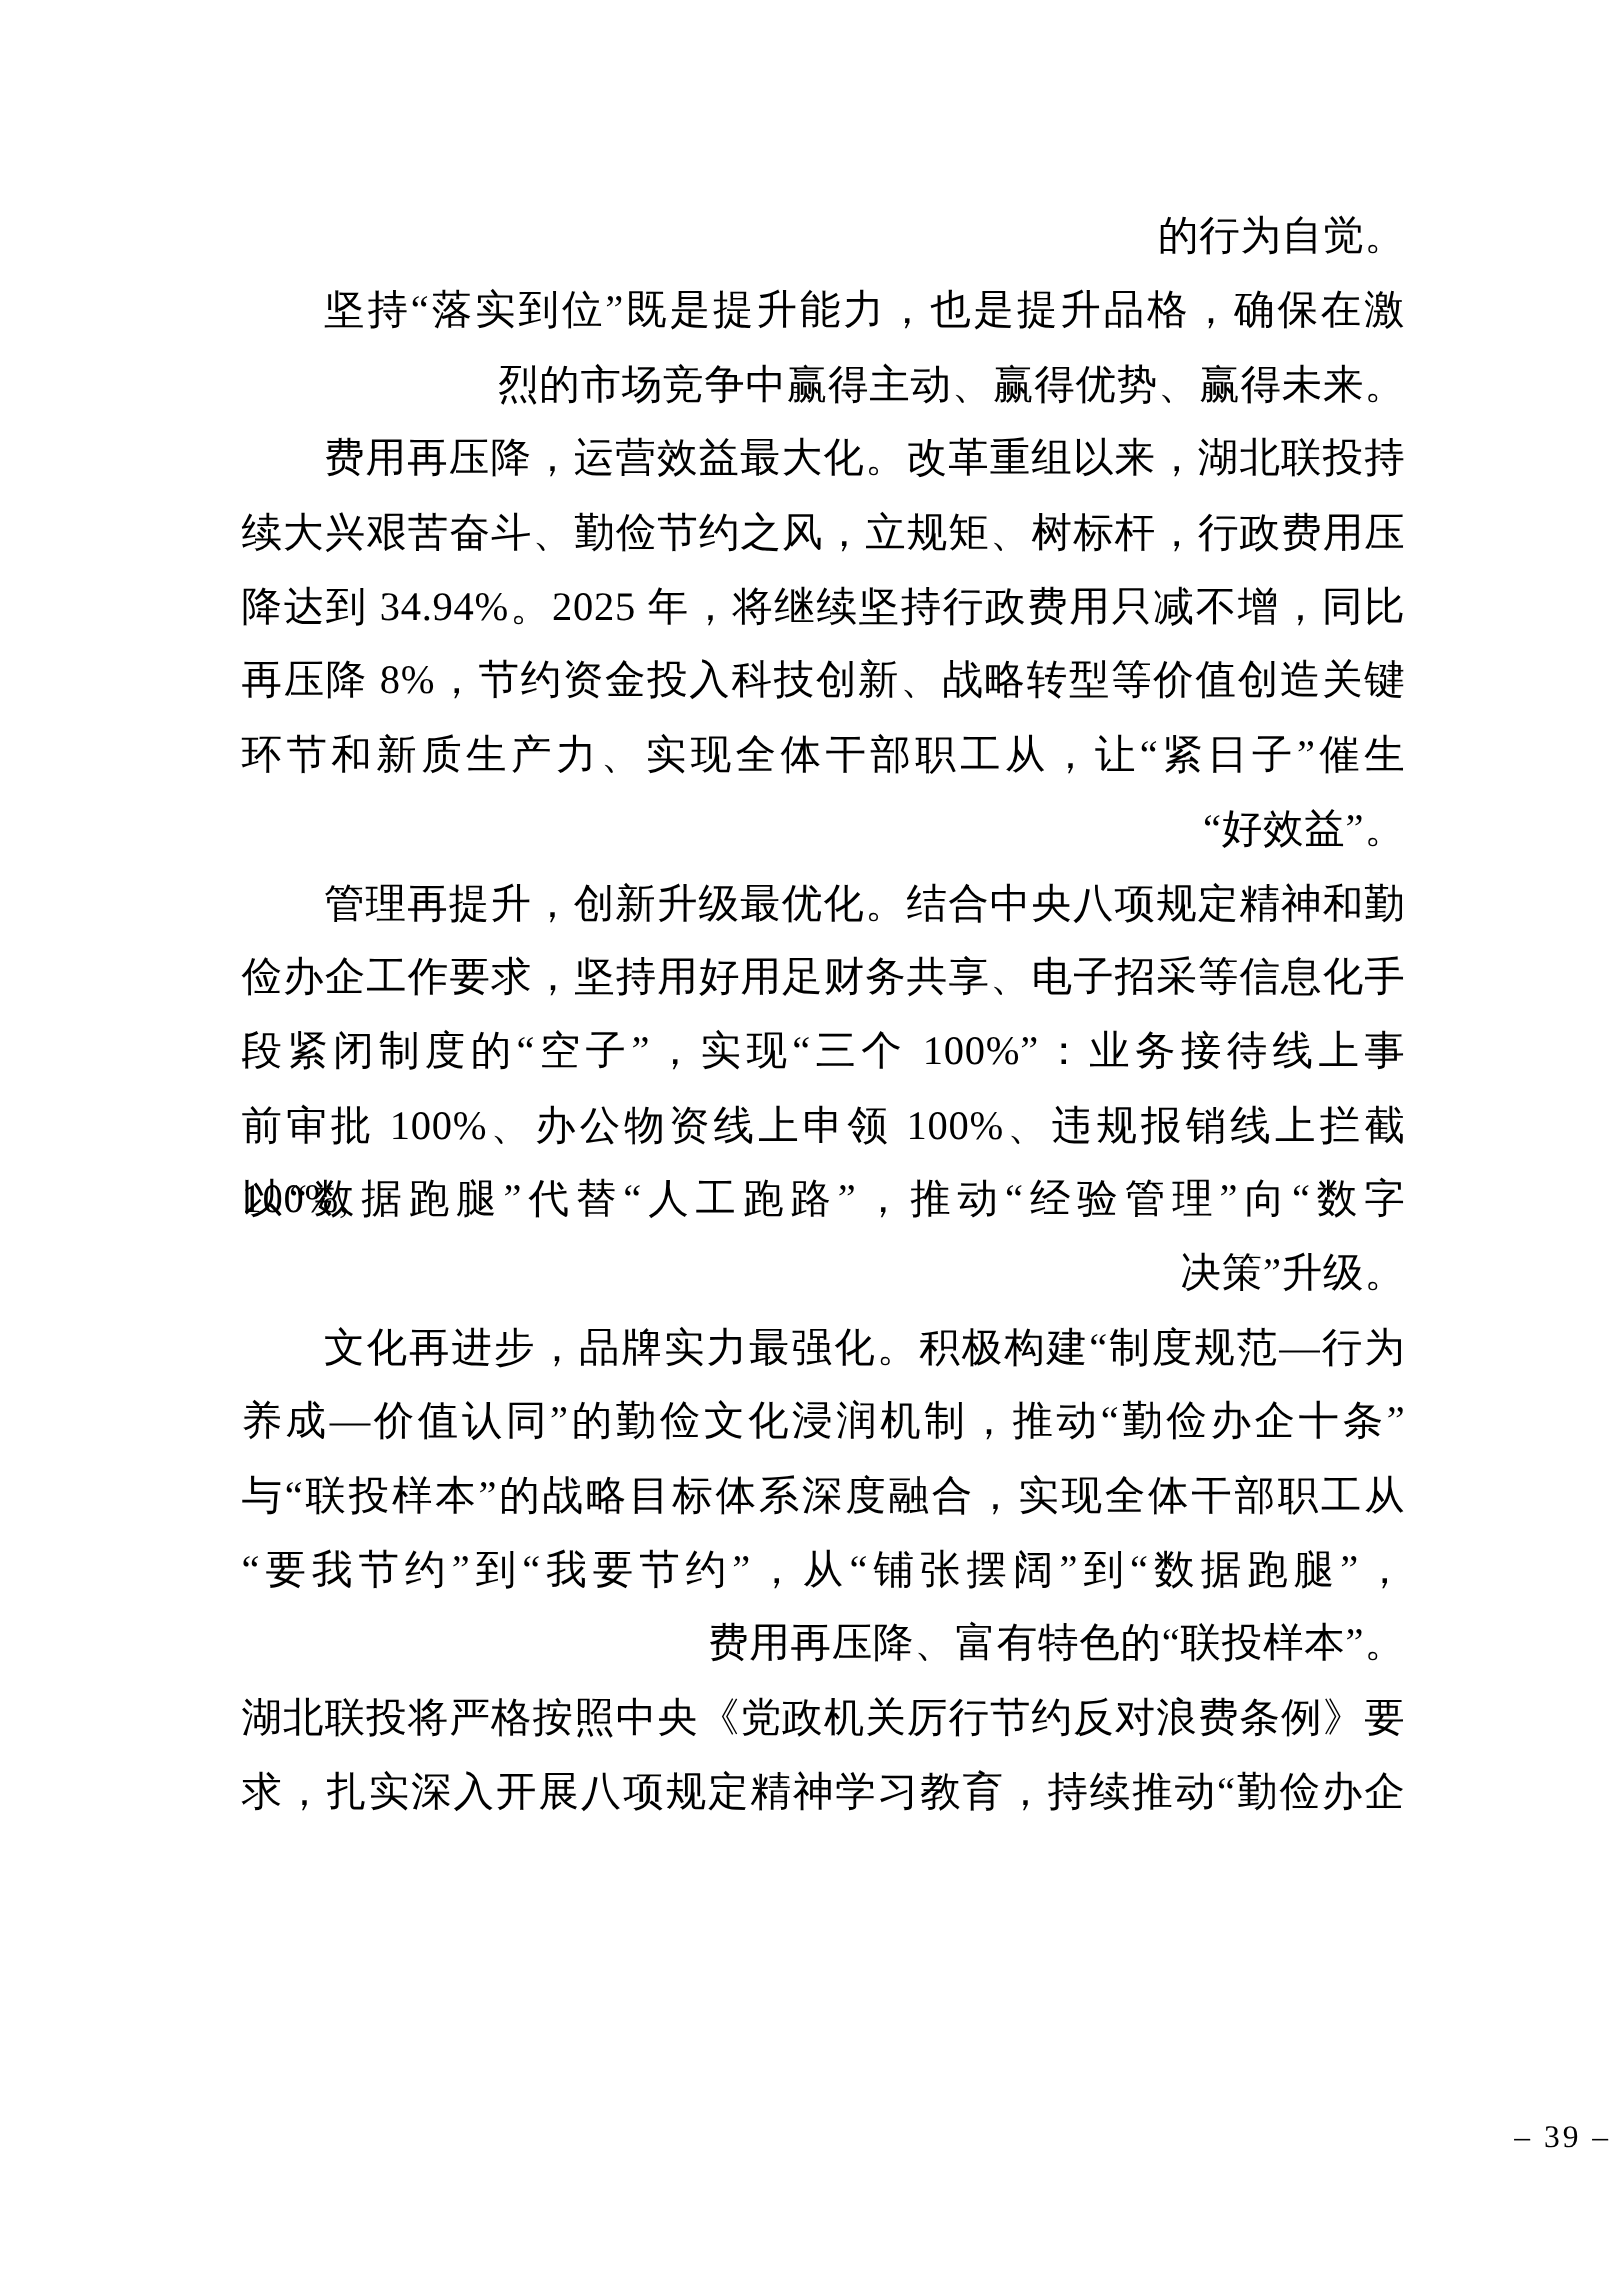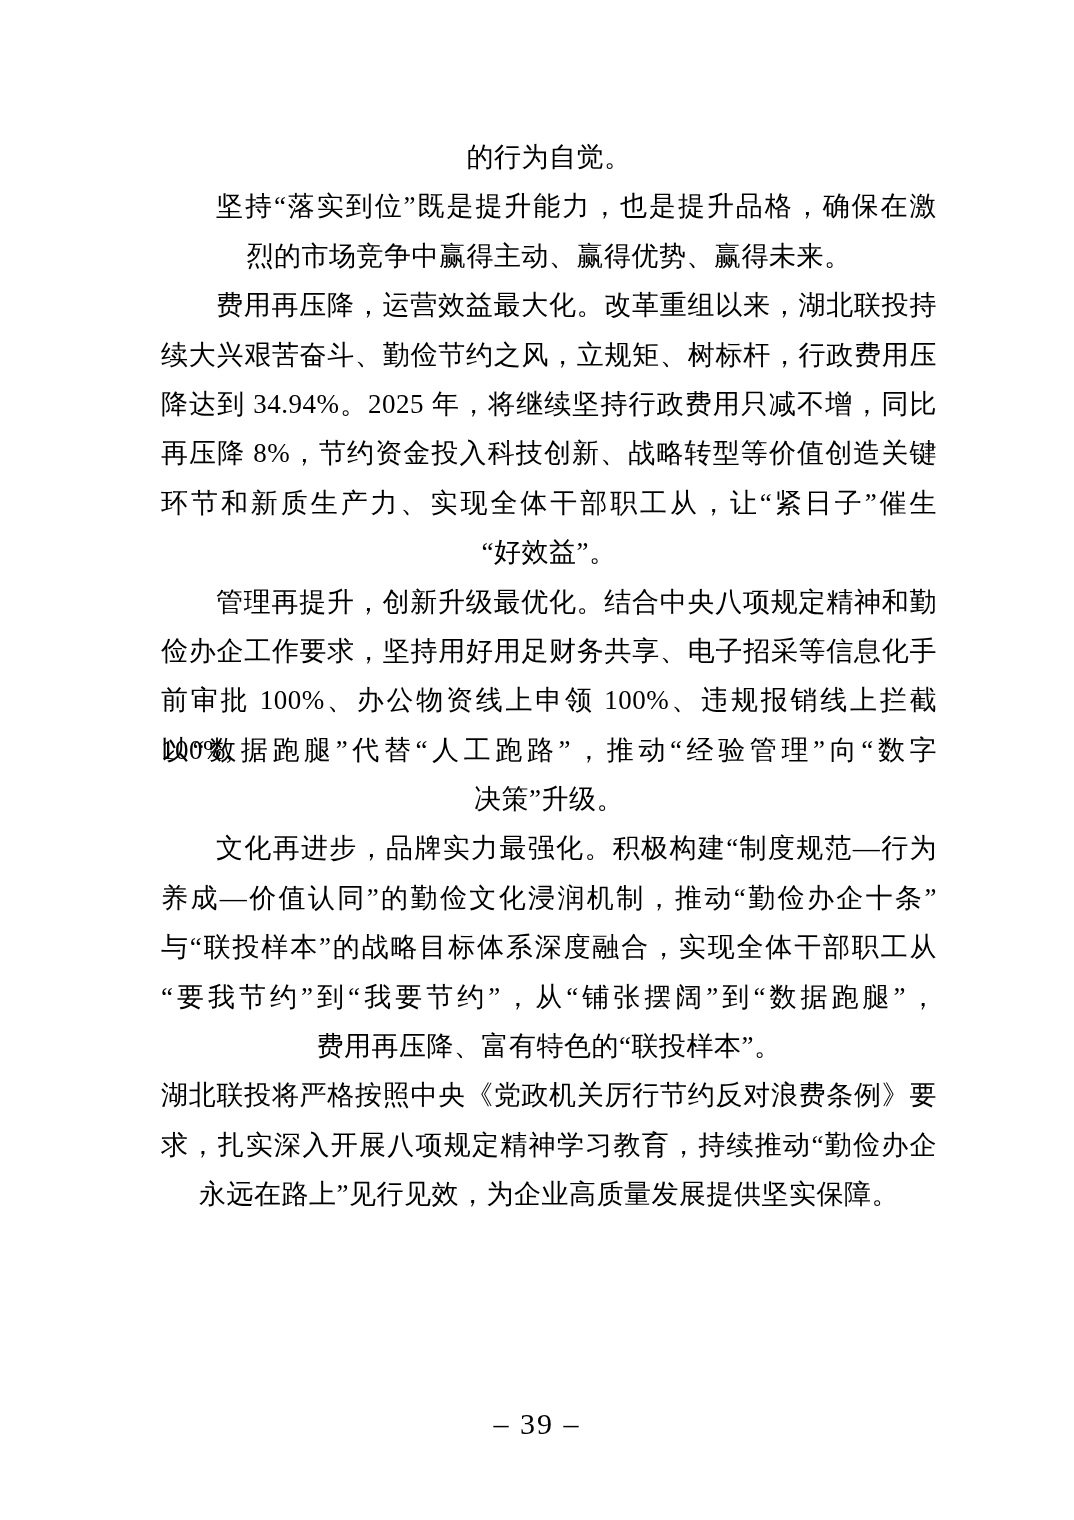--- a/index.html
+++ b/index.html
@@ -21,37 +21,37 @@
     position: absolute;
     left: 161px;
     top: 133px;
     width: 776px;
   }
   .text-line {
     height: 49.4px;
     line-height: 49.4px;
     font-size: 27px;
     white-space: normal;
-    text-align: center;
+    text-align: right;
     letter-spacing: 0.5px;
   }
   .text-line.justified {
     text-align: justify;
     text-align-last: justify;
   }
   .text-line.indent {
     text-indent: 55px;
   }
   .footer {
     position: absolute;
     top: 1408px;
     left: 0;
     width: 100%;
-    text-align: center;
-    font-size: 30px;
+    text-align: right;
+    font-size: 21px;
     line-height: 32px;
   }
   .footer .page-number {
     letter-spacing: 2px;
   }
 </style>
 </head>
 <body>
 
 <div class="page">
@@ -60,28 +60,28 @@
       <div class="text-line indent justified">坚持“落实到位”既是提升能力，也是提升品格，确保在激</div>
       <div class="text-line">烈的市场竞争中赢得主动、赢得优势、赢得未来。</div>
       <div class="text-line indent justified">费用再压降，运营效益最大化。改革重组以来，湖北联投持</div>
       <div class="text-line justified">续大兴艰苦奋斗、勤俭节约之风，立规矩、树标杆，行政费用压</div>
       <div class="text-line justified">降达到 34.94%。2025 年，将继续坚持行政费用只减不增，同比</div>
       <div class="text-line justified">再压降 8%，节约资金投入科技创新、战略转型等价值创造关键</div>
       <div class="text-line justified">环节和新质生产力、实现全体干部职工从，让“紧日子”催生</div>
       <div class="text-line">“好效益”。</div>
       <div class="text-line indent justified">管理再提升，创新升级最优化。结合中央八项规定精神和勤</div>
       <div class="text-line justified">俭办企工作要求，坚持用好用足财务共享、电子招采等信息化手</div>
+      <div class="text-line justified">段紧闭制度的“空子”，实现“三个 100%”：业务接待线上事</div>
       <div class="text-line justified">前审批 100%、办公物资线上申领 100%、违规报销线上拦截 100%,</div>
       <div class="text-line justified">以“数据跑腿”代替“人工跑路”，推动“经验管理”向“数字</div>
       <div class="text-line">决策”升级。</div>
       <div class="text-line indent justified">文化再进步，品牌实力最强化。积极构建“制度规范—行为</div>
       <div class="text-line justified">养成—价值认同”的勤俭文化浸润机制，推动“勤俭办企十条”</div>
       <div class="text-line justified">与“联投样本”的战略目标体系深度融合，实现全体干部职工从</div>
       <div class="text-line justified">“要我节约”到“我要节约”，从“铺张摆阔”到“数据跑腿”，</div>
       <div class="text-line">费用再压降、富有特色的“联投样本”。</div>
       <div class="text-line justified">湖北联投将严格按照中央《党政机关厉行节约反对浪费条例》要</div>
       <div class="text-line justified">求，扎实深入开展八项规定精神学习教育，持续推动“勤俭办企</div>
-      <div class="text-line">永远在路上”见行见效，为企业高质量发展提供坚实保障。</div>
     </div>
   <div class="footer">
     <span class="page-number">– 39 –</span>
   </div>
 </div>
 
 </body></html>

